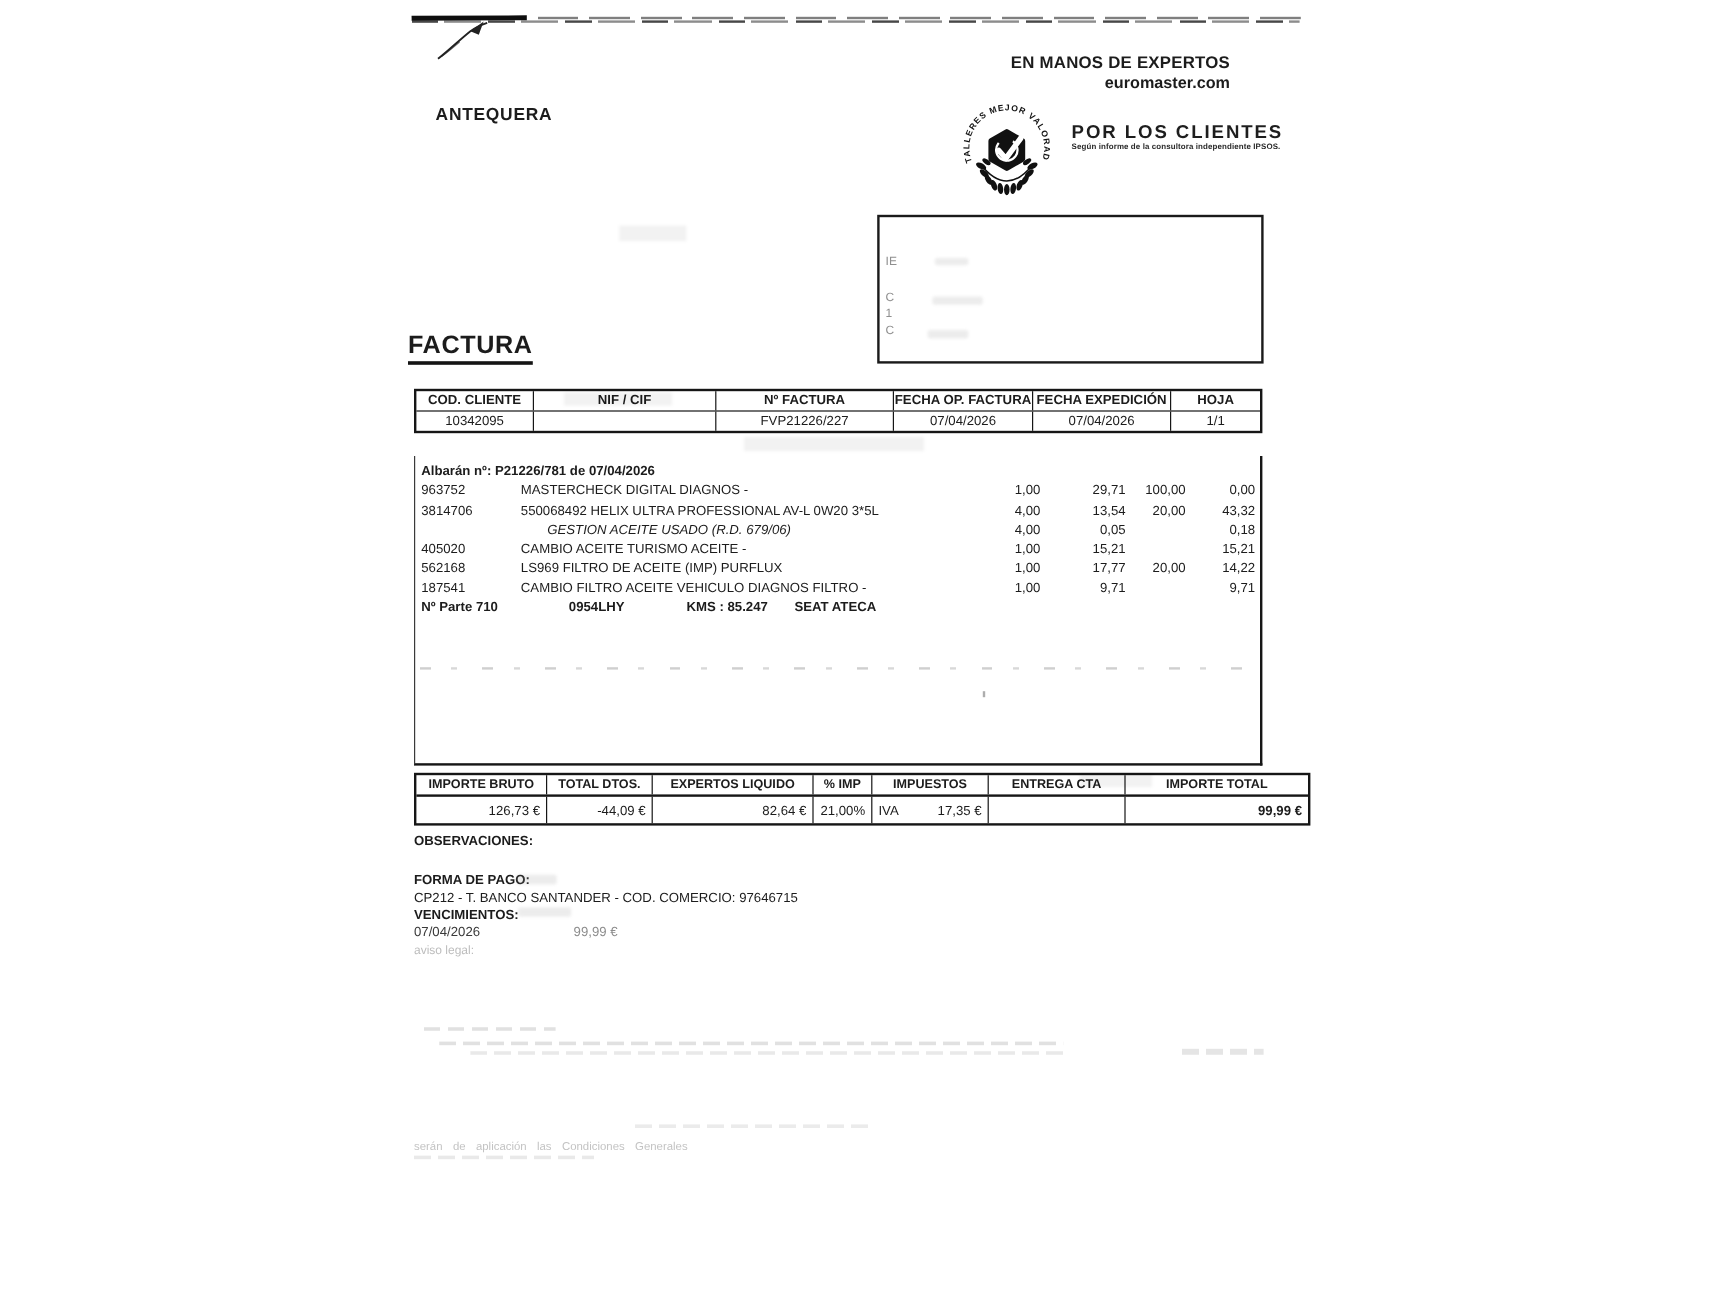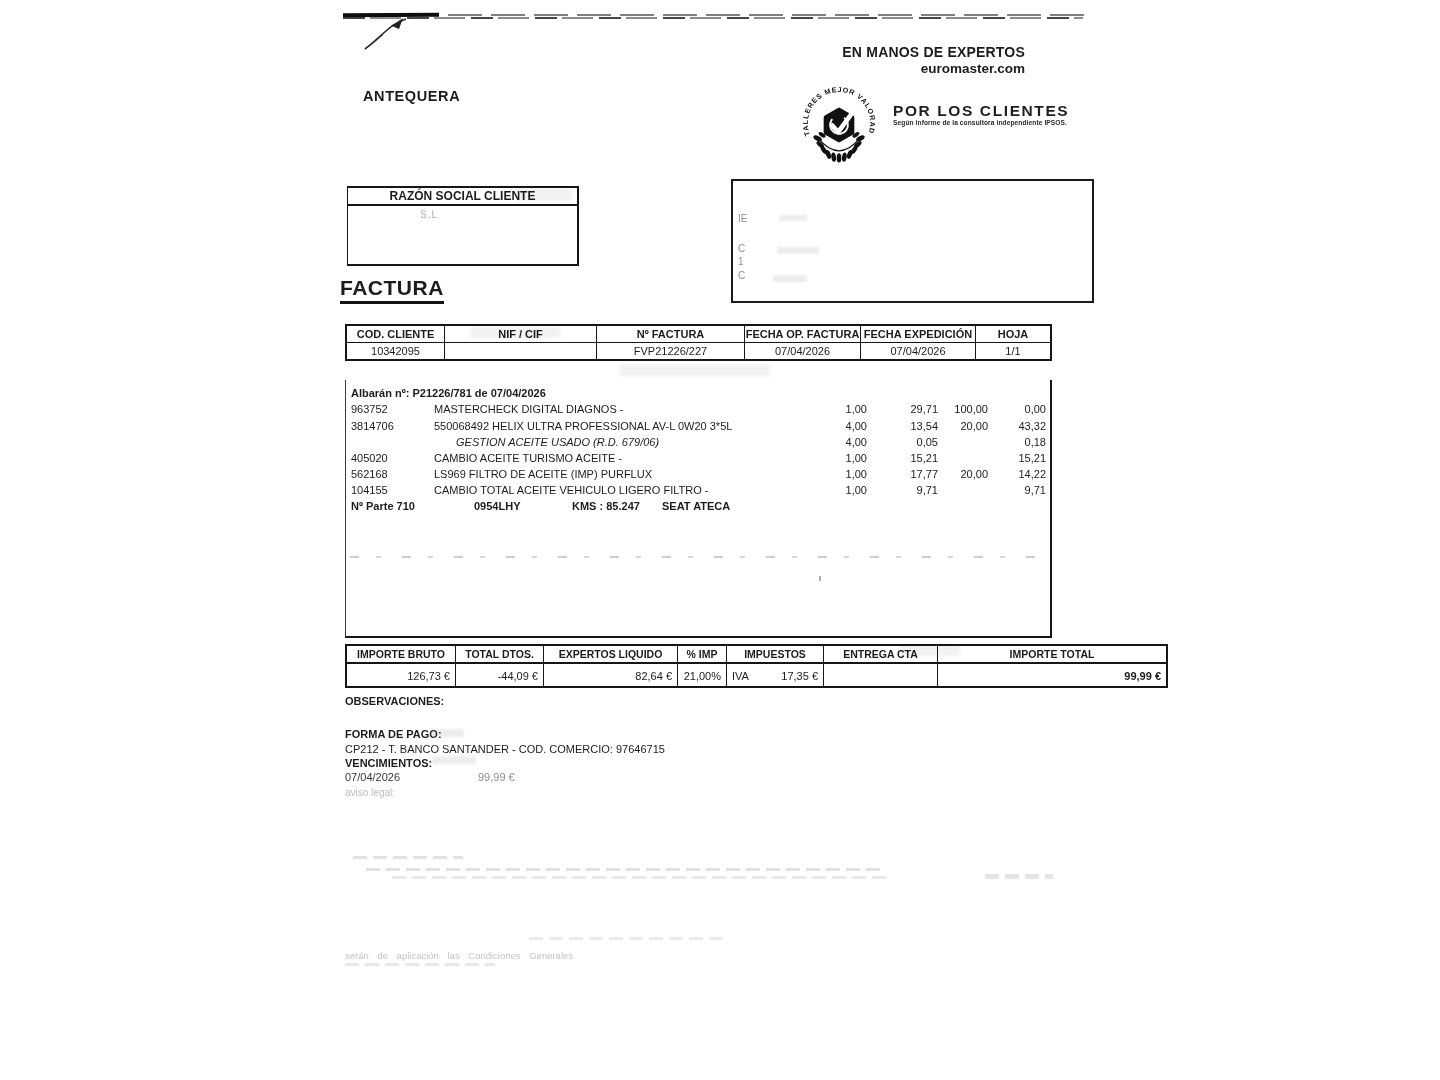--- a/index.html
+++ b/index.html
@@ -29,21 +29,21 @@
   .slogan { left:725px; top:44px; width:300px; text-align:right; font-weight:bold; font-size:14px; letter-spacing:.2px; }
   .website { left:725px; top:61px; width:300px; text-align:right; font-weight:bold; font-size:13.5px; }
   .seal { left:794px; top:84px; width:90px; height:82px; }
   .badge-title { left:893px; top:102px; font-size:15.5px; font-weight:600; letter-spacing:1.6px; color:#1e1e1e; }
   .badge-sub { left:893px; top:119px; font-size:6.6px; font-weight:bold; color:#2a2a2a; letter-spacing:.1px; }
 
   
   .client-box { left:347px; top:186px; width:232px; height:80px; border:2px solid #161616; border-left-width:1px; }
   .client-box-head { height:18px; border-bottom:2px solid #161616; text-align:center; font-weight:bold; font-size:12px; padding-top:1px; }
   .client-redacted { margin:3px 0 0 72px; font-size:10px; color:#aeaeae; filter:blur(.7px); letter-spacing:1px; }
-  .recipient-box { left:731px; top:179px; width:363px; height:124px; border:2.5px solid #1a1a1a; }
+  .recipient-box { left:731px; top:179px; width:322px; height:124px; border:2.5px solid #1a1a1a; }
   .faint-char { position:absolute; left:5px; color:#8f8f8f; font-size:10px; filter:blur(.4px); }
   .smudge { position:absolute; background:#9a9a9a; opacity:.18; filter:blur(1.2px); border-radius:2px; }
 
   
   .doc-title { left:340px; top:276px; font-size:21px; font-weight:bold; letter-spacing:.5px;
     border-bottom:3.5px solid #141414; padding-bottom:1px; }
 
   
   .meta-table { left:345px; top:324px; width:707px; border:2px solid #161616; font-size:11px; }
   .meta-row { display:flex; }
@@ -77,21 +77,21 @@
   .vehicle { position:absolute; top:120px; width:100%; font-weight:bold; font-size:11px; }
   .v-parte { position:absolute; left:5px; }
   .v-plate { position:absolute; left:128px;text-align:center; }
   .v-kms { position:absolute; left:226px; }
   .v-model { position:absolute; left:316px; }
   .dotted-smudge { position:absolute; left:4px; top:176px; width:694px; height:2px; opacity:.28;
     background:repeating-linear-gradient(90deg, #555 0 9px, transparent 9px 26px, #777 26px 31px, transparent 31px 52px); filter:blur(.4px); }
   .tick-mark { position:absolute; left:473px; top:196px; width:2px; height:5px; background:#777; opacity:.6; }
 
   
-  .totals-table { left:345px; top:644px; width:823px; border:2px solid #161616; font-size:10.5px; }
+  .totals-table { left:345px; top:644px; width:747px; border:2px solid #161616; font-size:10.5px; }
   .tot-row { display:flex; }
   .tot-row.head { border-bottom:2px solid #161616; font-weight:bold; }
   .tot-cell { border-right:1.5px solid #161616; overflow:hidden; }
   .tot-cell:last-child { border-right:none; }
   .tot-row.head .tot-cell { height:16px; text-align:center; padding-top:2px; }
   .tot-row.vals .tot-cell { height:22px; text-align:right; padding:6px 5px 0 0; font-size:11px; }
   .w-t0{width:109px}.w-t1{width:88px}.w-t2{width:134px}.w-t3{width:49px}.w-t4{width:97px}.w-t5{width:114px}.w-t6{flex:1}
   .tax-cell { display:flex; justify-content:space-between; padding-left:5px !important; }
   .grand-total { font-weight:bold; }
 
@@ -162,24 +162,20 @@
       <ellipse cx="67" cy="74" rx="2.6" ry="5.2" transform="rotate(34 67 74)"></ellipse>
       <ellipse cx="62" cy="79" rx="2.6" ry="5.2" transform="rotate(20 62 79)"></ellipse>
       <ellipse cx="56" cy="82" rx="2.6" ry="5.2" transform="rotate(8 56 82)"></ellipse>
       <ellipse cx="31" cy="57" rx="2.2" ry="4.4" transform="rotate(-55 31 57)"></ellipse>
       <ellipse cx="69" cy="57" rx="2.2" ry="4.4" transform="rotate(55 69 57)"></ellipse>
     </g>
   </svg>
   <div class="abs badge-title">POR LOS CLIENTES</div>
   <div class="abs badge-sub">Según informe de la consultora independiente IPSOS.</div>
 
-  <div class="abs client-box">
-    <div class="client-box-head">RAZÓN SOCIAL CLIENTE</div>
-    <div class="client-redacted">S.L</div>
-  </div>
 
   <div class="abs recipient-box">
     <div class="faint-char" style="top:32px">IE</div>
     <div class="faint-char" style="top:62px">C</div>
     <div class="faint-char" style="top:75px">1</div>
     <div class="faint-char" style="top:89px">C</div>
     <div class="smudge" style="left:44px;top:66px;width:42px;height:7px"></div>
     <div class="smudge" style="left:40px;top:94px;width:34px;height:7px"></div>
     <div class="smudge" style="left:46px;top:34px;width:28px;height:6px"></div>
   </div>
@@ -243,22 +239,22 @@
     </div>
     <div class="irow" style="top:88px">
       <span class="c-code">562168</span>
       <span class="c-concept">LS969 FILTRO DE ACEITE (IMP) PURFLUX</span>
       <span class="c-uds">1,00</span>
       <span class="c-precio">17,77</span>
       <span class="c-dto">20,00</span>
       <span class="c-importe">14,22</span>
     </div>
     <div class="irow" style="top:104px">
-      <span class="c-code">104155</span>
-      <span class="c-concept">CAMBIO TOTAL ACEITE VEHICULO LIGERO FILTRO -</span>
+      <span class="c-code">187541</span>
+      <span class="c-concept">CAMBIO FILTRO ACEITE VEHICULO DIAGNOS FILTRO -</span>
       <span class="c-uds">1,00</span>
       <span class="c-precio">9,71</span>
       <span class="c-dto"></span>
       <span class="c-importe">9,71</span>
     </div>
 
     <div class="vehicle">
       <span class="v-parte">Nº Parte 710</span>
       <span class="v-plate">0954LHY</span>
       <span class="v-kms">KMS : 85.247</span>

